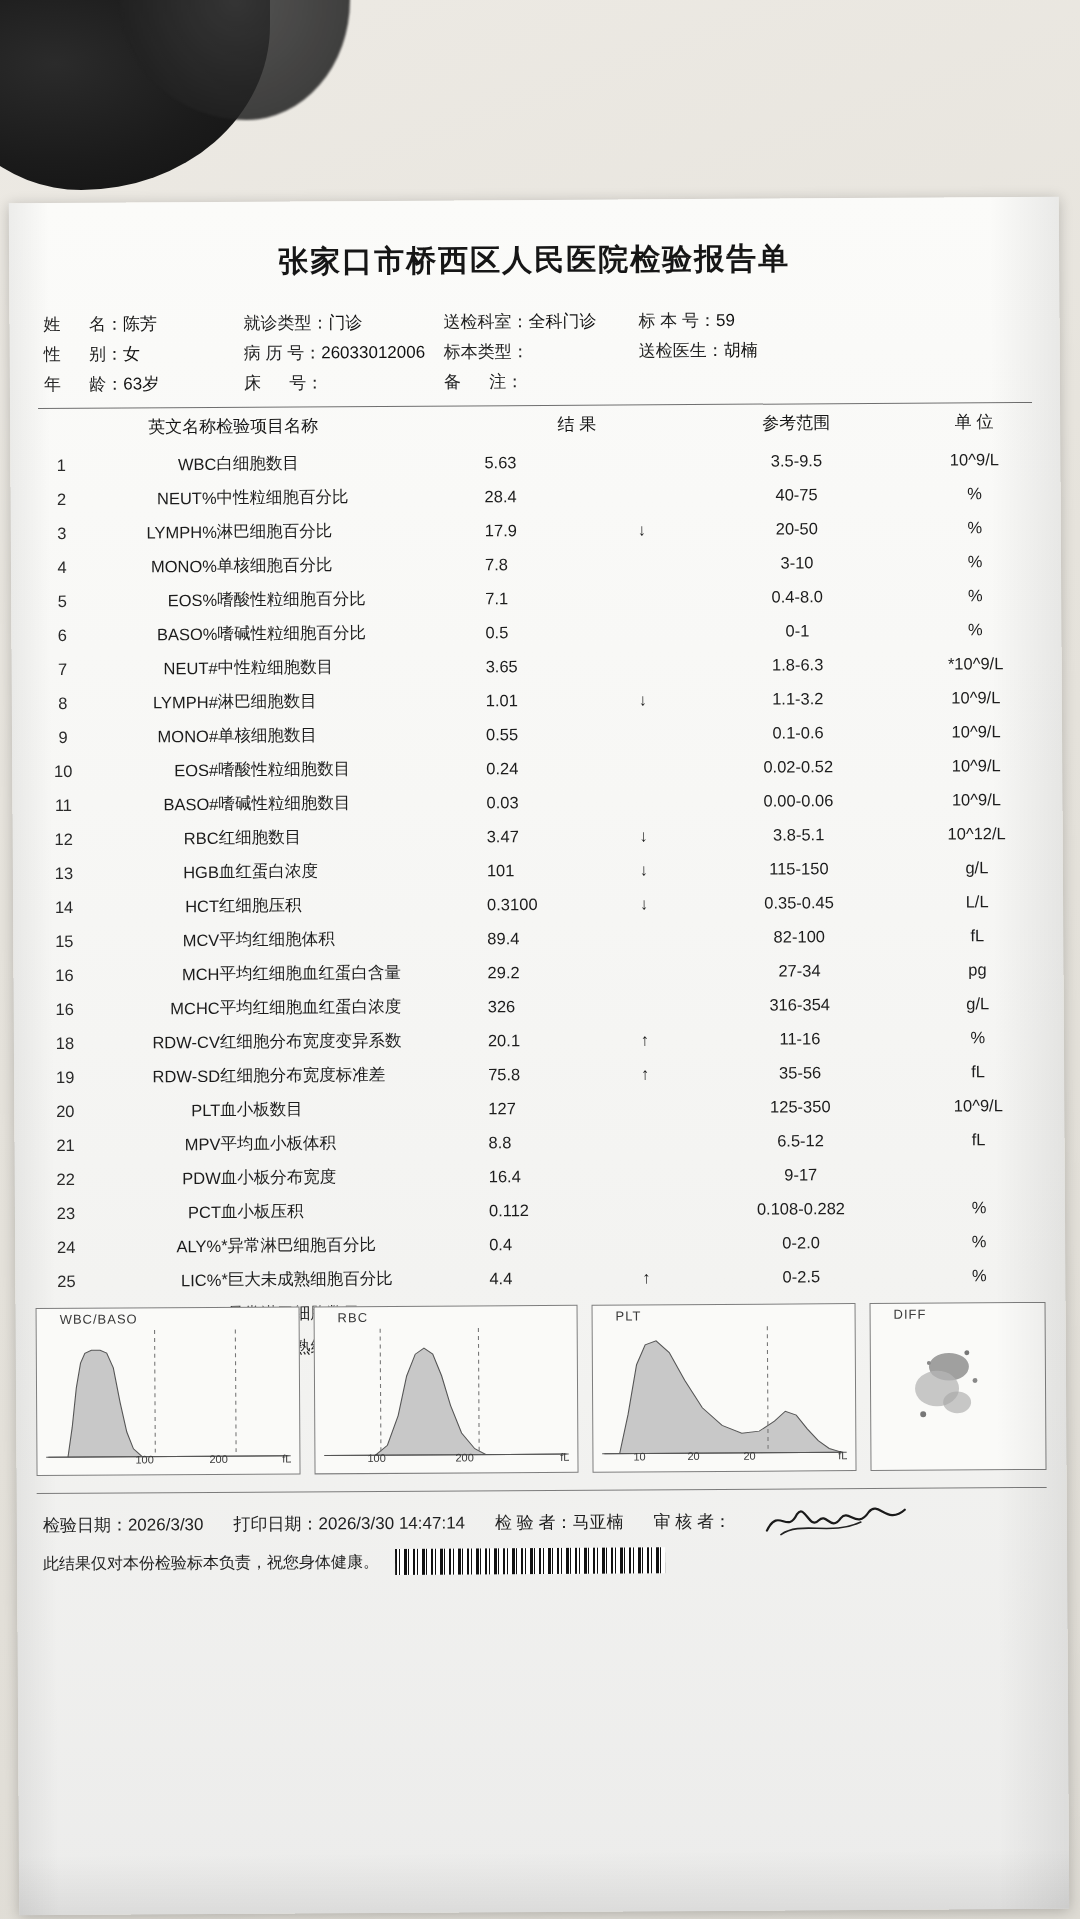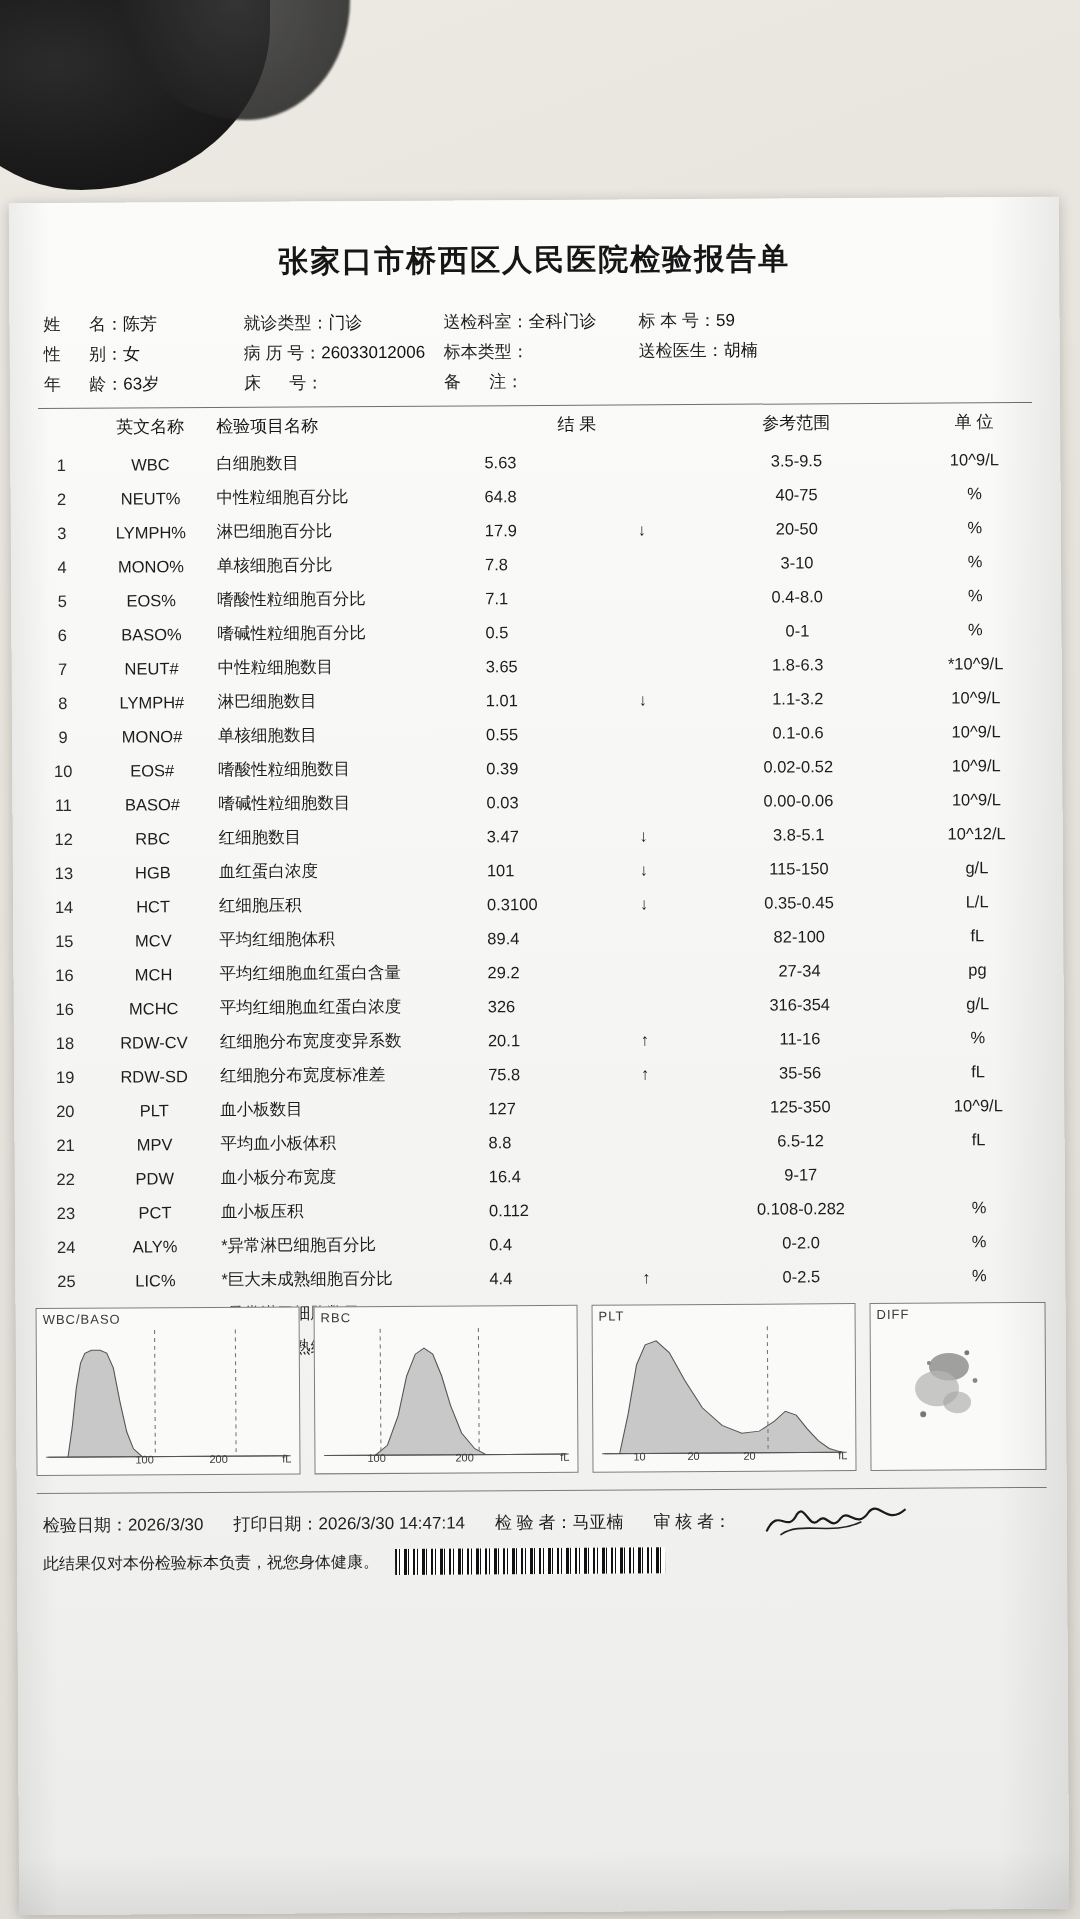--- a/index.html
+++ b/index.html
@@ -119,21 +119,21 @@
     font-weight: normal;
     padding: 7px 0 9px 0;
     font-size: 17px;
     color: #171717;
   }
   table.results td {
     padding: 6px 0;
     white-space: nowrap;
   }
   .col-idx { width: 46px; text-align: center; color: #2a2a2a; }
-  .col-en  { width: 132px; text-align: center; }
+  .col-en  { width: 132px; text-align: right; }
   .col-cn  { width: 268px; text-align: left; }
   .col-res { width: 112px; text-align: left; padding-right: 10px !important; }
   .col-flag{ width: 70px;  text-align: center; color: #1a1a1a; }
   .col-ref { width: 240px; text-align: center; }
   .col-unit{ text-align: center; }
   .hdr-res { text-align: right; }
   .hdr-ref { text-align: center; }
   .hdr-unit{ text-align: center; }
 
   
@@ -148,21 +148,21 @@
   }
   .chart-box {
     position: relative;
     border: 1px solid #7d7d7d;
     background: #fafaf8;
     flex: 1;
   }
   .chart-box.diff { flex: 0 0 174px; }
   .chart-label {
     position: absolute;
-    left: 6px; top: 3px;
+    left: 23px; top: 3px;
     font-size: 13px;
     letter-spacing: 1px;
     color: #3a3a3a;
   }
   .chart-svg { position: absolute; inset: 0; width: 100%; height: 100%; }
   .axis-tick {
     position: absolute;
     bottom: 9px;
     font-size: 11px;
     color: #3a3a3a;
@@ -302,21 +302,21 @@
           <td class="col-cn">白细胞数目</td>
           <td class="col-res">5.63</td>
           <td class="col-flag"></td>
           <td class="col-ref">3.5-9.5</td>
           <td class="col-unit">10^9/L</td>
         </tr>
       <tr>
           <td class="col-idx">2</td>
           <td class="col-en">NEUT%</td>
           <td class="col-cn">中性粒细胞百分比</td>
-          <td class="col-res">64.8</td>
+          <td class="col-res">28.4</td>
           <td class="col-flag"></td>
           <td class="col-ref">40-75</td>
           <td class="col-unit">%</td>
         </tr>
       <tr>
           <td class="col-idx">3</td>
           <td class="col-en">LYMPH%</td>
           <td class="col-cn">淋巴细胞百分比</td>
           <td class="col-res">17.9</td>
           <td class="col-flag">↓</td>
@@ -374,21 +374,21 @@
           <td class="col-cn">单核细胞数目</td>
           <td class="col-res">0.55</td>
           <td class="col-flag"></td>
           <td class="col-ref">0.1-0.6</td>
           <td class="col-unit">10^9/L</td>
         </tr>
       <tr>
           <td class="col-idx">10</td>
           <td class="col-en">EOS#</td>
           <td class="col-cn">嗜酸性粒细胞数目</td>
-          <td class="col-res">0.39</td>
+          <td class="col-res">0.24</td>
           <td class="col-flag"></td>
           <td class="col-ref">0.02-0.52</td>
           <td class="col-unit">10^9/L</td>
         </tr>
       <tr>
           <td class="col-idx">11</td>
           <td class="col-en">BASO#</td>
           <td class="col-cn">嗜碱性粒细胞数目</td>
           <td class="col-res">0.03</td>
           <td class="col-flag"></td>

